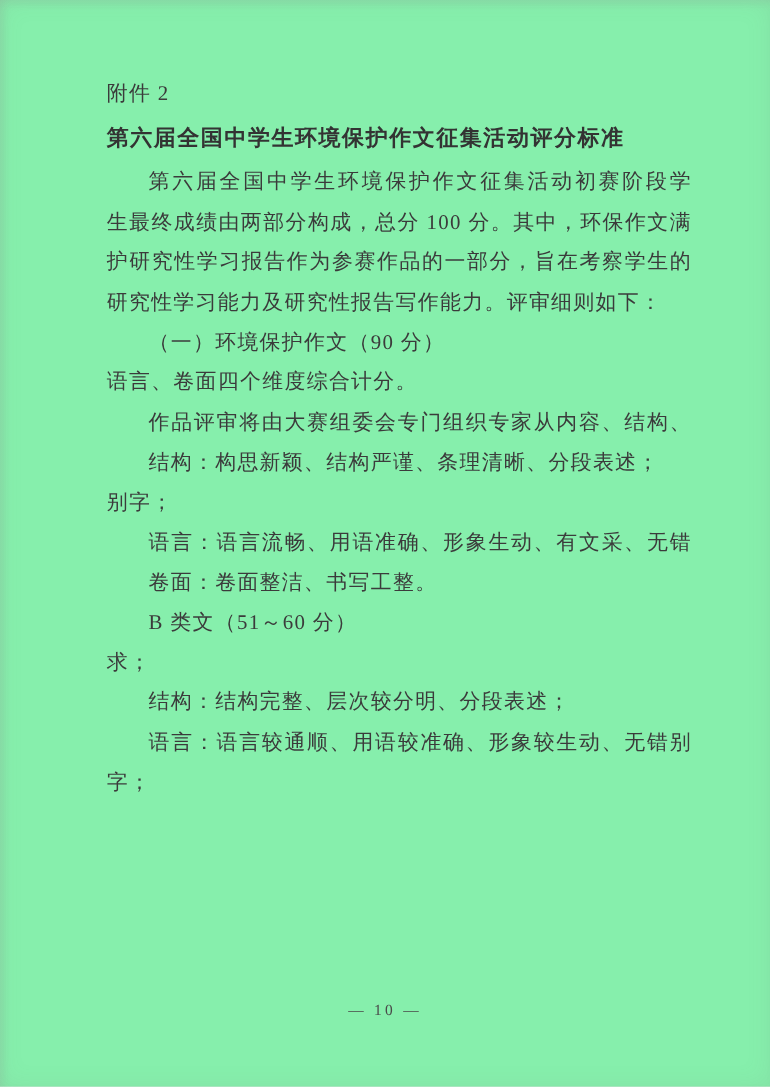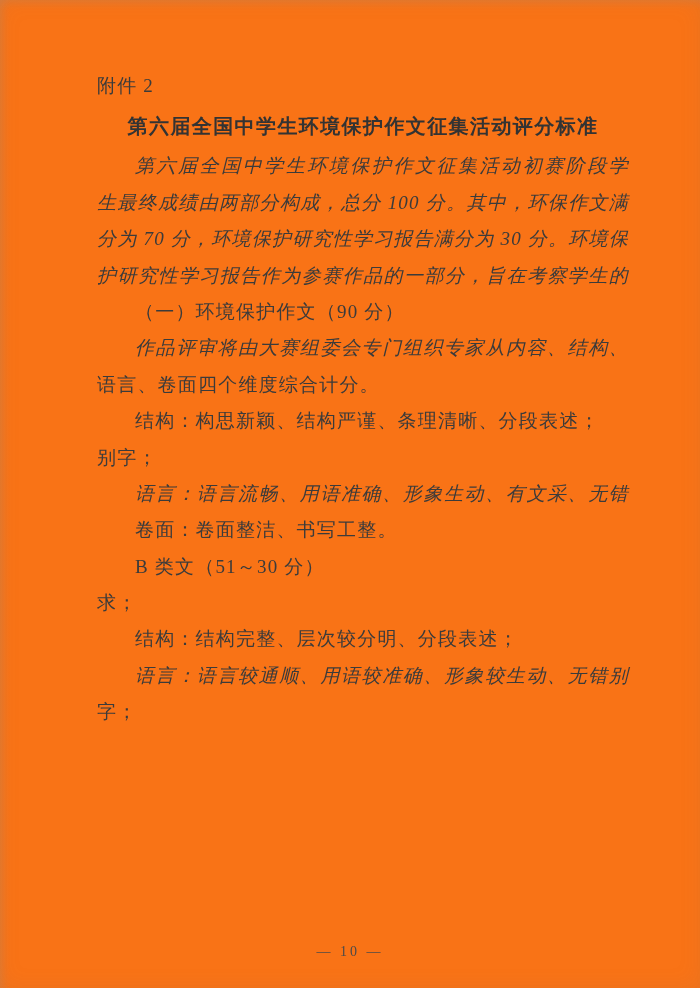--- a/index.html
+++ b/index.html
@@ -5,21 +5,21 @@
   html, body {
     margin: 0;
     padding: 0;
     background: #e9e9e9;
   }
   .page {
     position: relative;
     width: 700px;
     height: 988px;
     margin: 0 auto;
-    background: #f97316;
+    background: #86efac;
     overflow: hidden;
     font-family: "Liberation Serif", "DejaVu Serif", serif;
     color: #3b3b3b;
     box-shadow: inset 0 0 22px rgba(120,120,120,0.10), inset 2px 2px 6px rgba(140,140,140,0.08);
   }
   
   .scan-edge-top {
     position: absolute; left: 0; top: 0; width: 100%; height: 10px;
     background: linear-gradient(to bottom, rgba(150,150,150,0.10), rgba(150,150,150,0));
     pointer-events: none;
@@ -41,45 +41,44 @@
     height: 36.4px;
     letter-spacing: 1.2px;
     text-align: left;
     white-space: nowrap;
   }
   .line.justify {
     white-space: normal;
     text-align: justify;
     text-align-last: justify;
     text-justify: inter-character;
-    font-style: italic;
   }
   .line.indent {
     text-indent: 38px;
   }
   .attachment-label {
     font-size: 19px;
     line-height: 36.4px;
     height: 36.4px;
     letter-spacing: 1.2px;
   }
   .doc-title {
     font-size: 20px;
     font-weight: 700;
-    text-align: center;
+    text-align: left;
     line-height: 44px;
     height: 44px;
     letter-spacing: 1.4px;
     color: #333;
   }
   .bold { font-weight: 400; }
   .footer {
     position: absolute;
     left: 0;
-    top: 944px;
+    top: 912px;
     width: 100%;
     text-align: center;
     font-size: 14px;
     letter-spacing: 3px;
     color: #4a4a4a;
   }
 </style>
 </head>
 <body>
 
@@ -88,30 +87,30 @@
   <div class="scan-edge-left"></div>
 
   <div class="content">
     <div class="attachment-label">附件 2</div>
 
     <div class="doc-title">第六届全国中学生环境保护作文征集活动评分标准</div>
 
     <div>
         <div class="line justify indent">第六届全国中学生环境保护作文征集活动初赛阶段学</div>
         <div class="line justify">生最终成绩由两部分构成，总分 100 分。其中，环保作文满</div>
-        <div class="line justify">分为 70 分，环境保护研究性学习报告满分为 30 分。环境保</div>
         <div class="line justify">护研究性学习报告作为参赛作品的一部分，旨在考察学生的</div>
+        <div class="line">研究性学习能力及研究性报告写作能力。评审细则如下：</div>
         <div class="line indent"><span class="bold">（一）环境保护</span><span>作文（90 分）</span></div>
+        <div class="line">语言、卷面四个维度综合计分。</div>
         <div class="line justify indent">作品评审将由大赛组委会专门组织专家从内容、结构、</div>
-        <div class="line">语言、卷面四个维度综合计分。</div>
         <div class="line indent">结构：构思新颖、结构严谨、条理清晰、分段表述；</div>
         <div class="line">别字；</div>
         <div class="line justify indent">语言：语言流畅、用语准确、形象生动、有文采、无错</div>
         <div class="line indent">卷面：卷面整洁、书写工整。</div>
-        <div class="line indent">B 类文（51～30 分）</div>
+        <div class="line indent">B 类文（51～60 分）</div>
         <div class="line">求；</div>
         <div class="line indent">结构：结构完整、层次较分明、分段表述；</div>
         <div class="line justify indent">语言：语言较通顺、用语较准确、形象较生动、无错别</div>
         <div class="line">字；</div>
       </div>
   </div>
 
   <div class="footer">— 10 —</div>
 </div>
 

